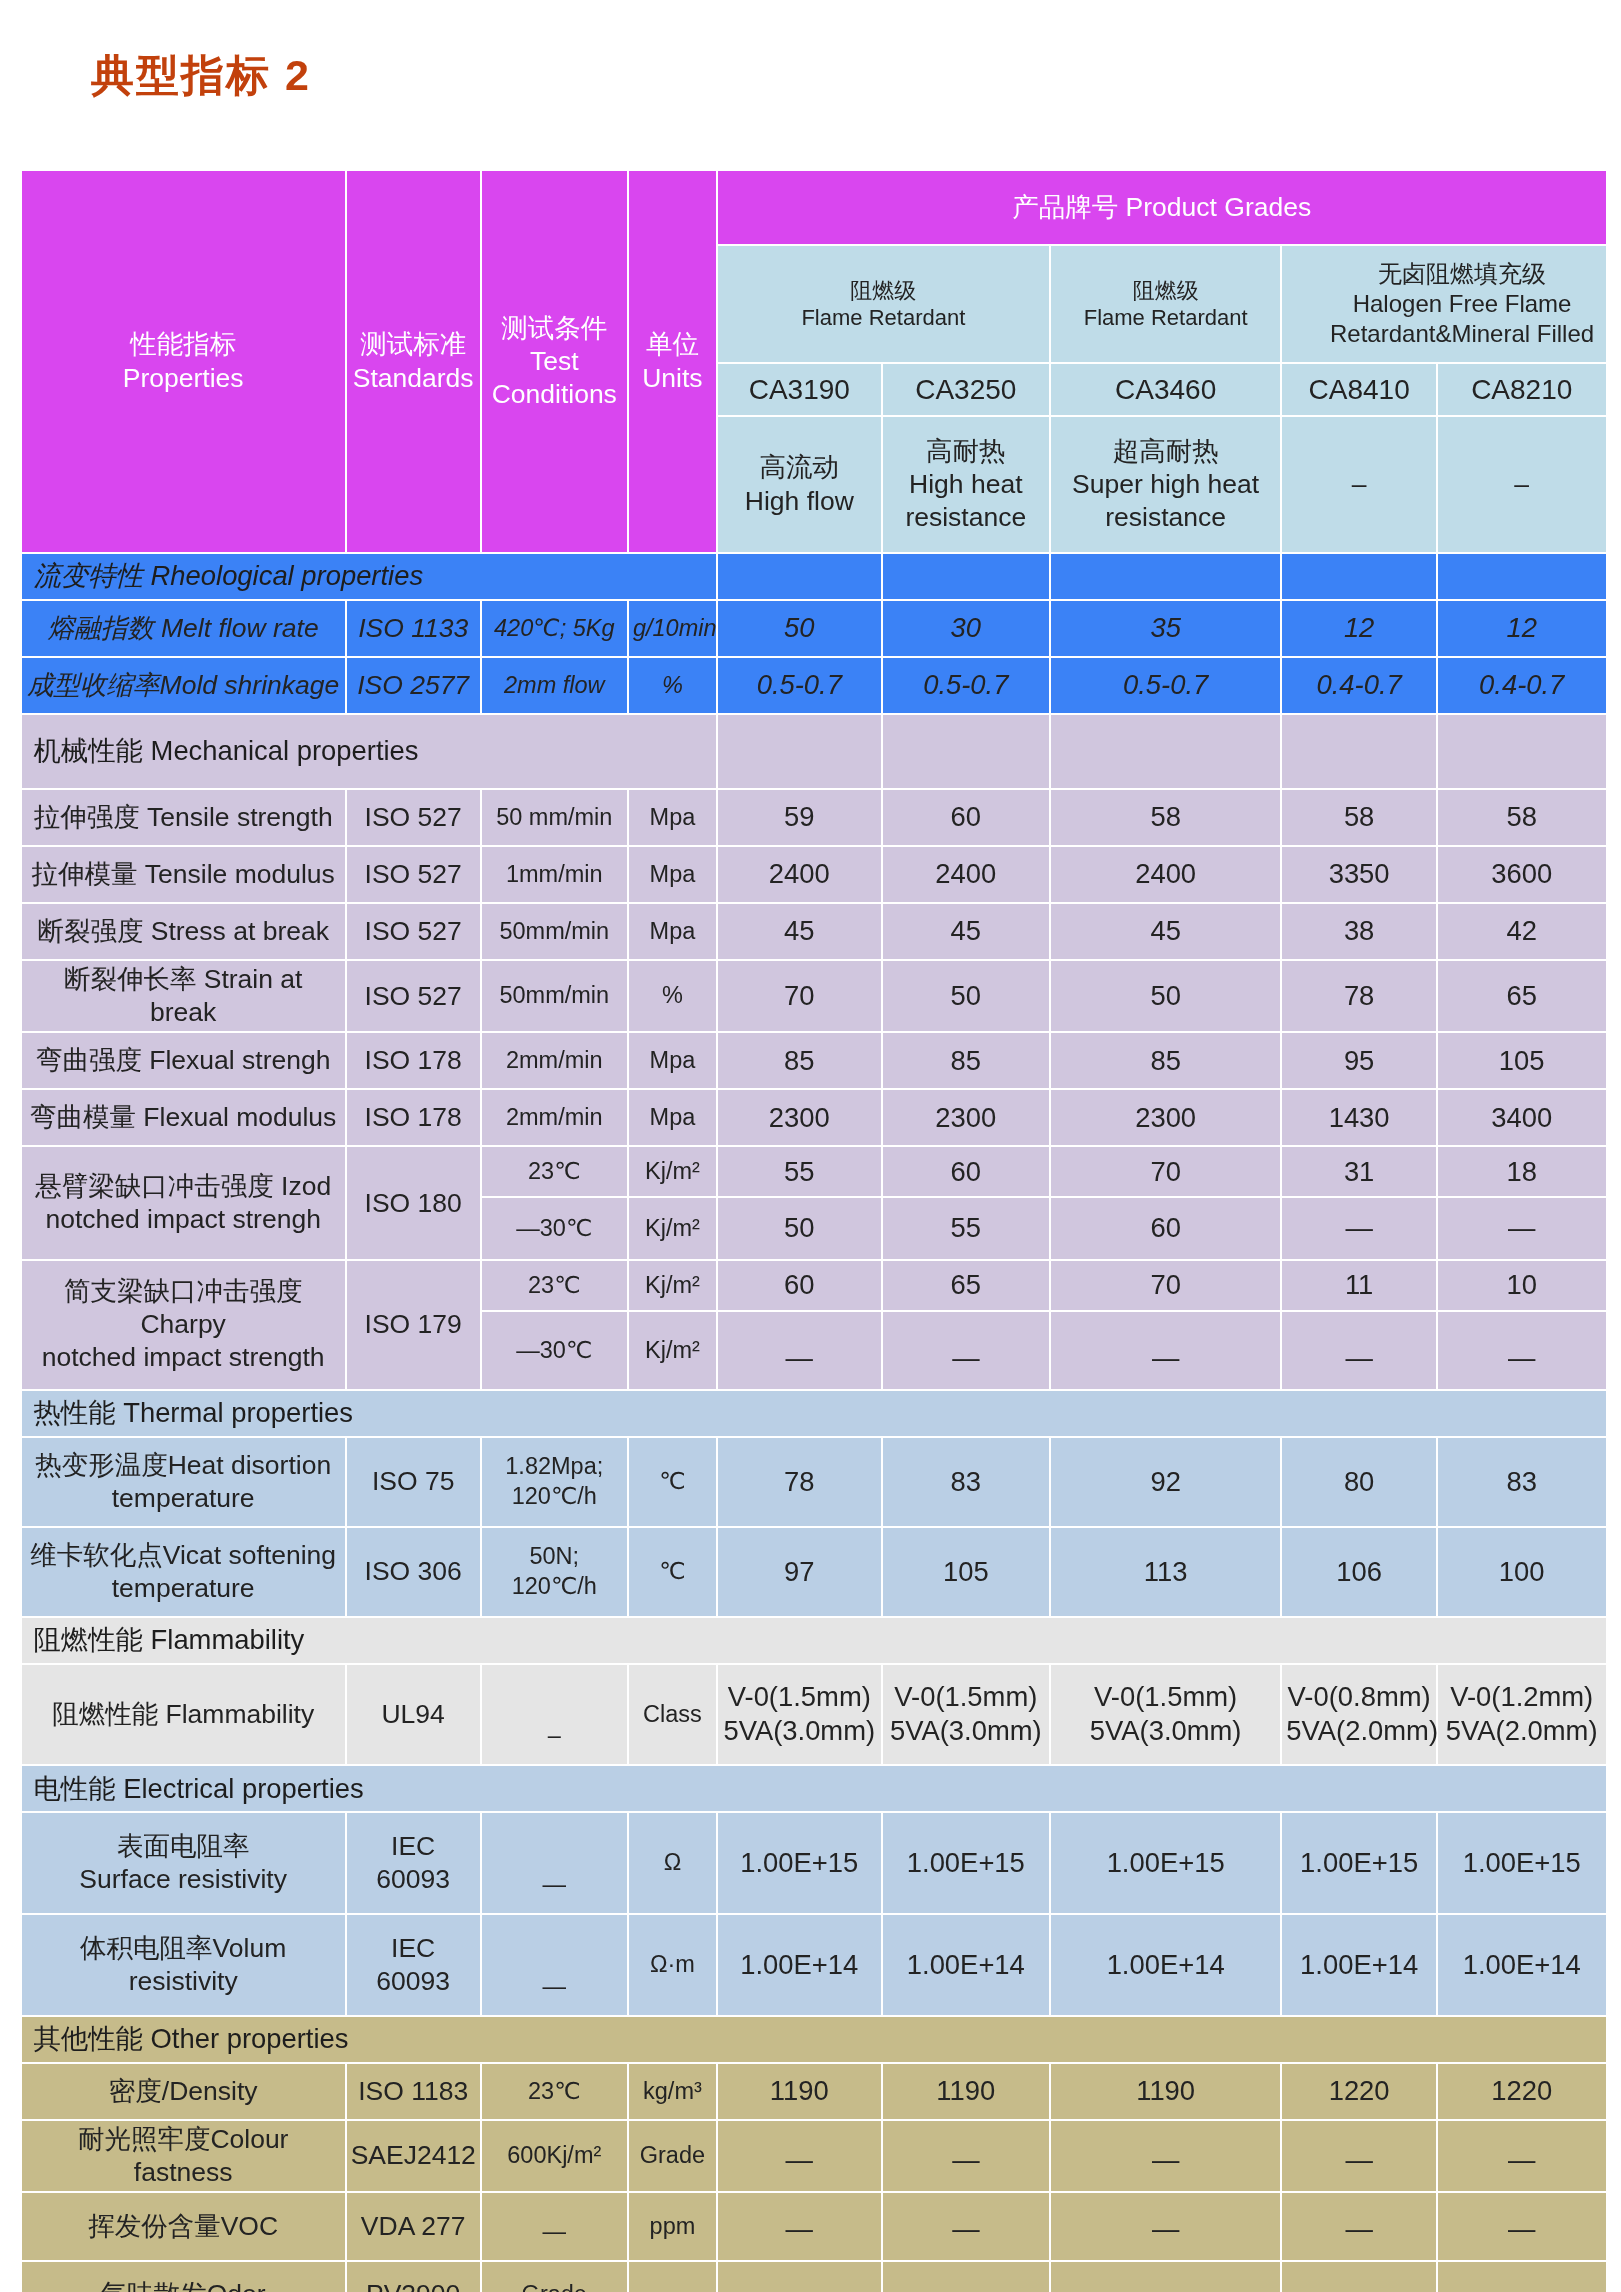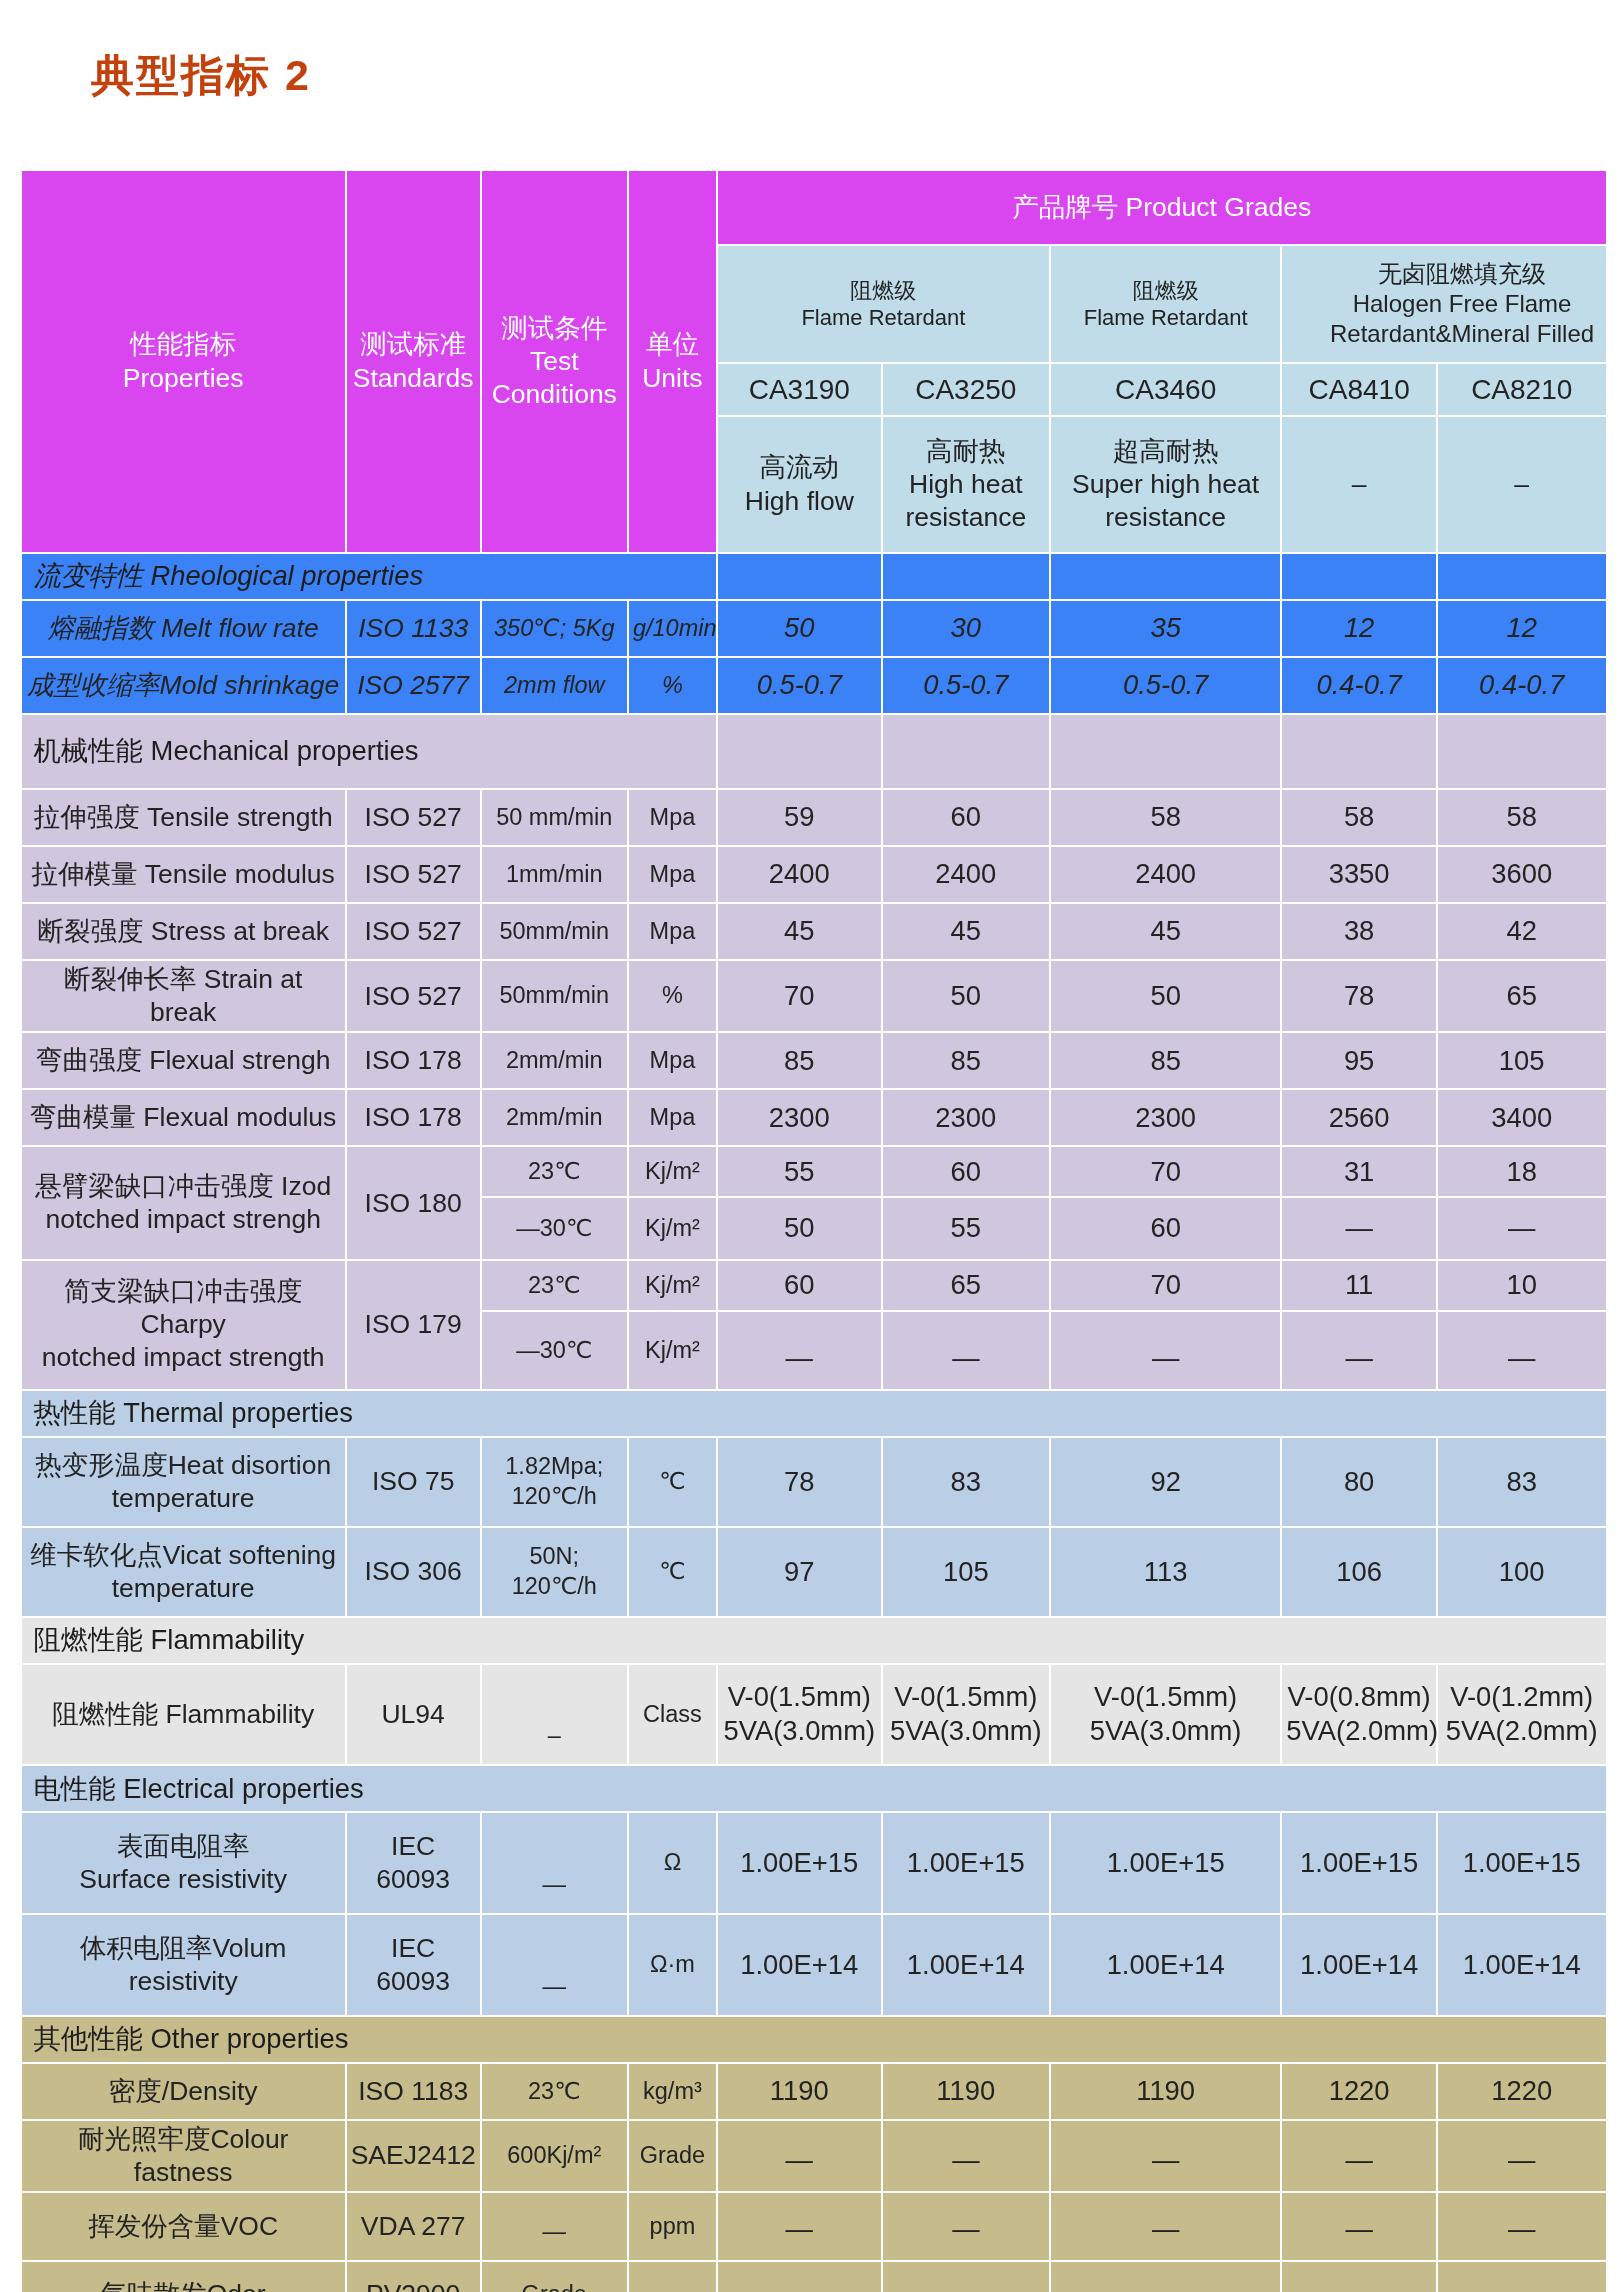--- a/index.html
+++ b/index.html
@@ -115,21 +115,21 @@
         <td class="s-green" colspan="4">流变特性 Rheological properties</td>
         <td class="s-green band-empty"></td>
         <td class="s-green band-empty"></td>
         <td class="s-green band-empty"></td>
         <td class="s-green band-empty"></td>
         <td class="s-green band-empty"></td>
       </tr>
       <tr class="datarow">
         <td class="s-green prop">熔融指数  Melt flow rate</td>
         <td class="s-green std">ISO 1133</td>
-        <td class="s-green cond">350℃;  5Kg</td>
+        <td class="s-green cond">420℃;  5Kg</td>
         <td class="s-green unit">g/10min</td>
         <td class="s-green val">50</td>
         <td class="s-green val">30</td>
         <td class="s-green val">35</td>
         <td class="s-green val">12</td>
         <td class="s-green val">12</td>
       </tr>
       <tr class="datarow">
         <td class="s-green prop">成型收缩率Mold shrinkage</td>
         <td class="s-green std">ISO 2577</td>
@@ -206,21 +206,21 @@
         <td class="s-purple val">105</td>
       </tr>
       <tr class="datarow">
         <td class="s-purple prop">弯曲模量  Flexual modulus</td>
         <td class="s-purple std">ISO 178</td>
         <td class="s-purple cond">2mm/min</td>
         <td class="s-purple unit">Mpa</td>
         <td class="s-purple val">2300</td>
         <td class="s-purple val">2300</td>
         <td class="s-purple val">2300</td>
-        <td class="s-purple val">2560</td>
+        <td class="s-purple val">1430</td>
         <td class="s-purple val">3400</td>
       </tr>
       <tr class="sub">
         <td class="s-purple prop" rowspan="2">悬臂梁缺口冲击强度  Izod
 notched impact strengh</td>
         <td class="s-purple std" rowspan="2">ISO 180</td>
         <td class="s-purple cond">23℃</td>
         <td class="s-purple unit">Kj/m²</td>
         <td class="s-purple val">55</td>
         <td class="s-purple val">60</td>

